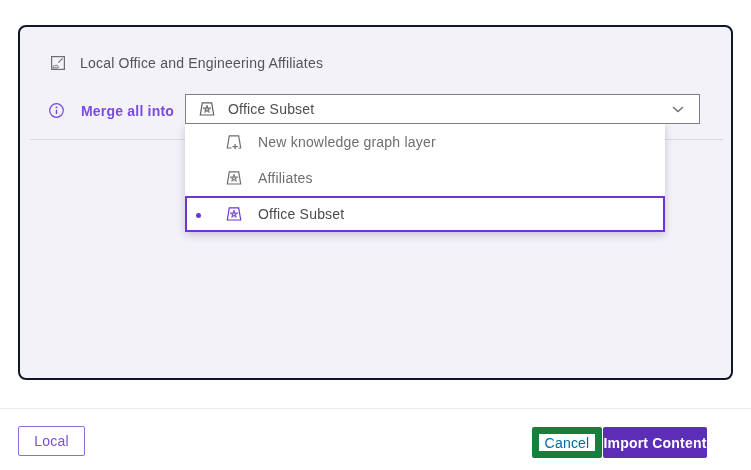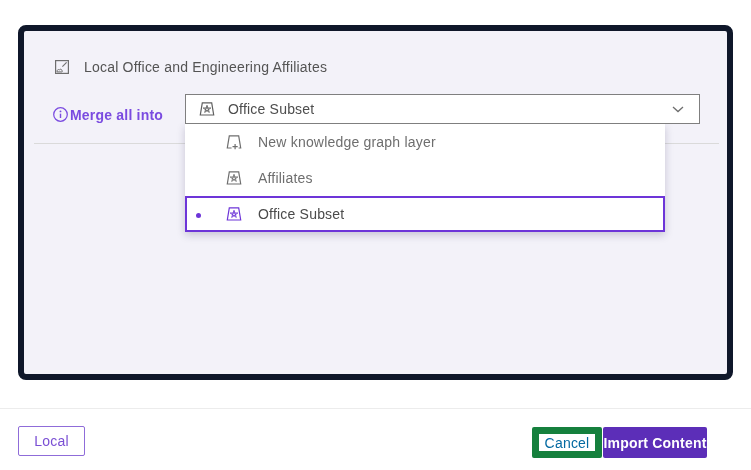--- a/index.html
+++ b/index.html
@@ -15,38 +15,38 @@
     background: #ffffff;
     overflow: hidden;
   }
 
   
   .panel {
     position: absolute;
     left: 18px; top: 25px;
     width: 715px; height: 355px;
     background: #f3f2f9;
-    border: 6px solid #0f172a;
+    border: 2px solid #0f172a;
     border-radius: 8px;
   }
   .layer-row {
     position: absolute;
     left: 29px; top: 27px;
     display: flex; align-items: center; gap: 13px;
     color: #545454;
   }
   .layer-row .row-label {
     font-size: 14px;
     letter-spacing: 0.2px;
     color: #545454;
   }
   .merge-row {
     position: absolute;
     left: 28px; top: 75px;
-    display: flex; align-items: center; gap: 1px;
+    display: flex; align-items: center; gap: 16px;
     color: #7a4be0;
   }
   .merge-row .row-label {
     font-size: 14px;
     font-weight: bold;
     letter-spacing: 0.2px;
     color: #7a4be0;
   }
   .panel-divider {
     position: absolute;

